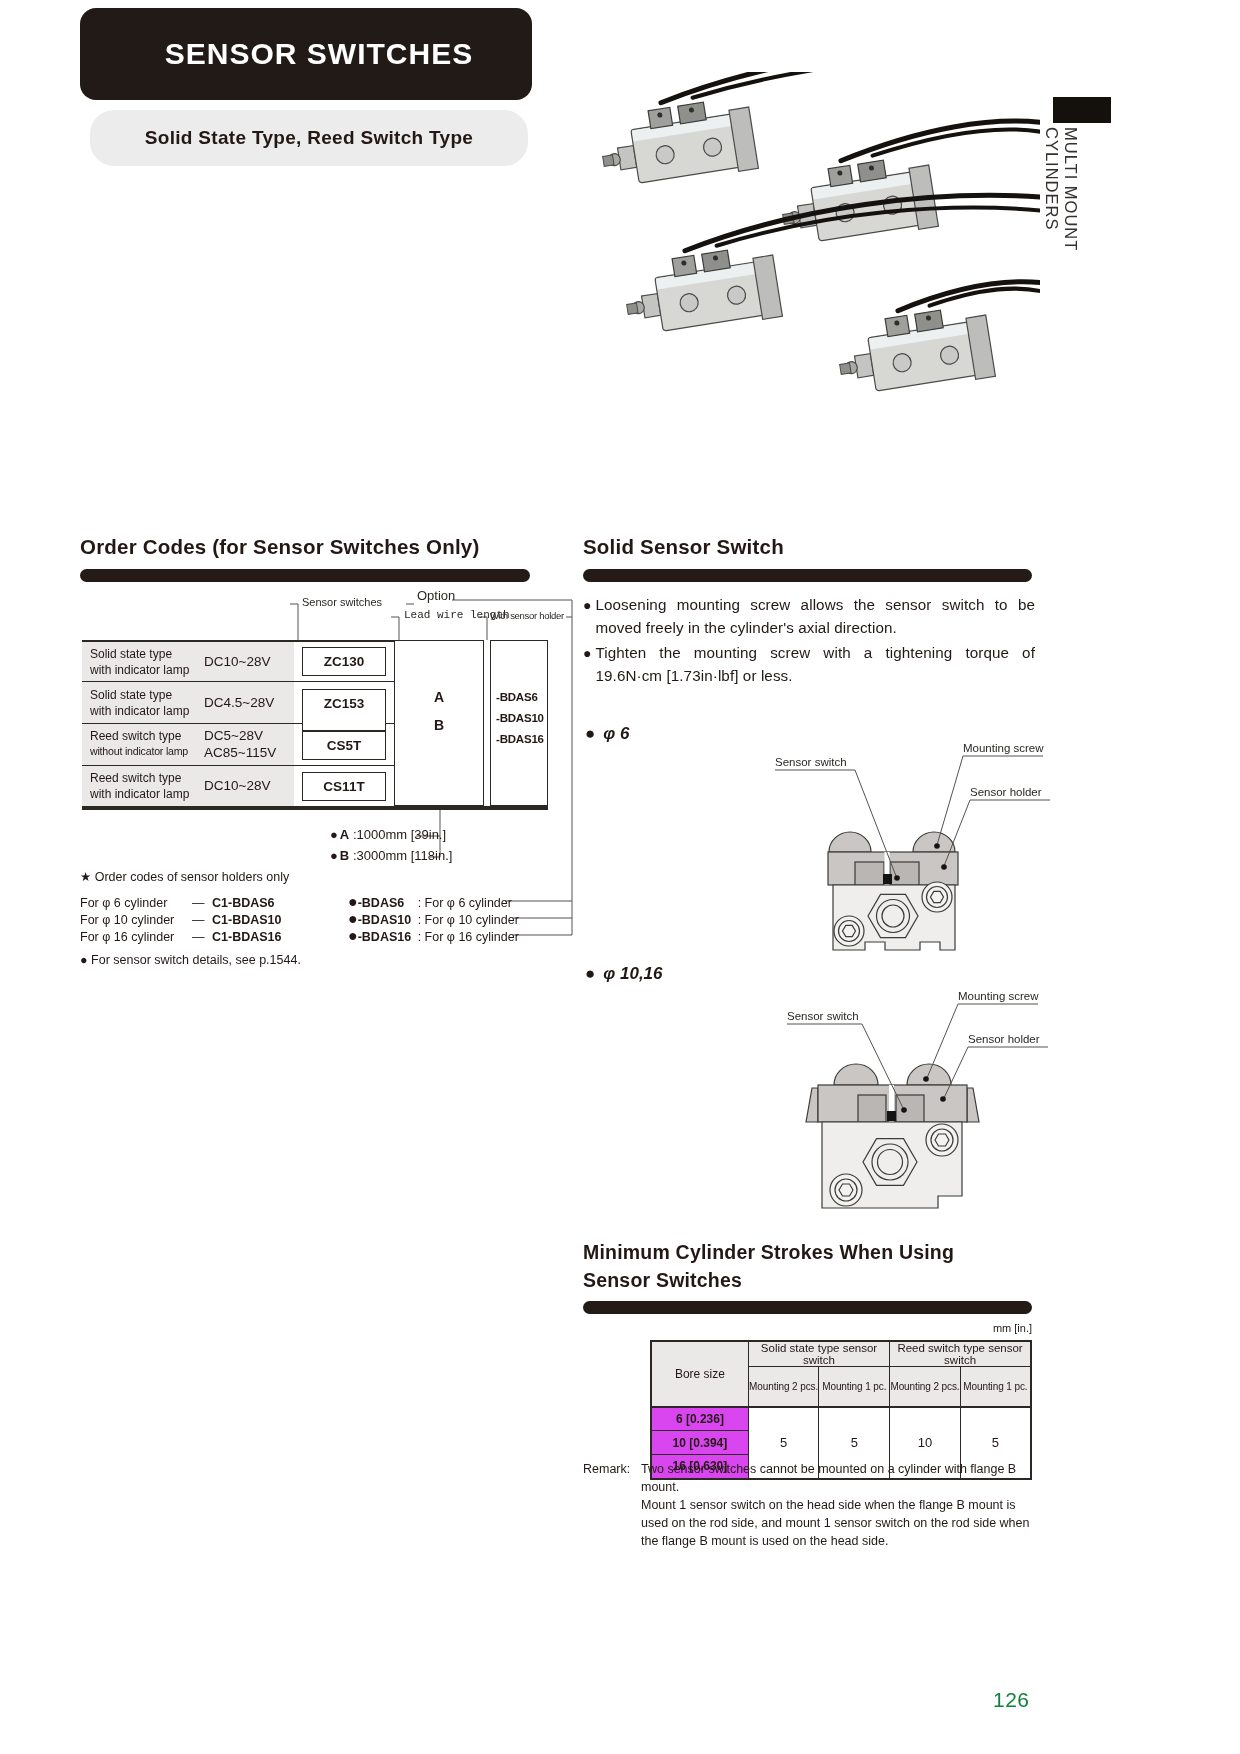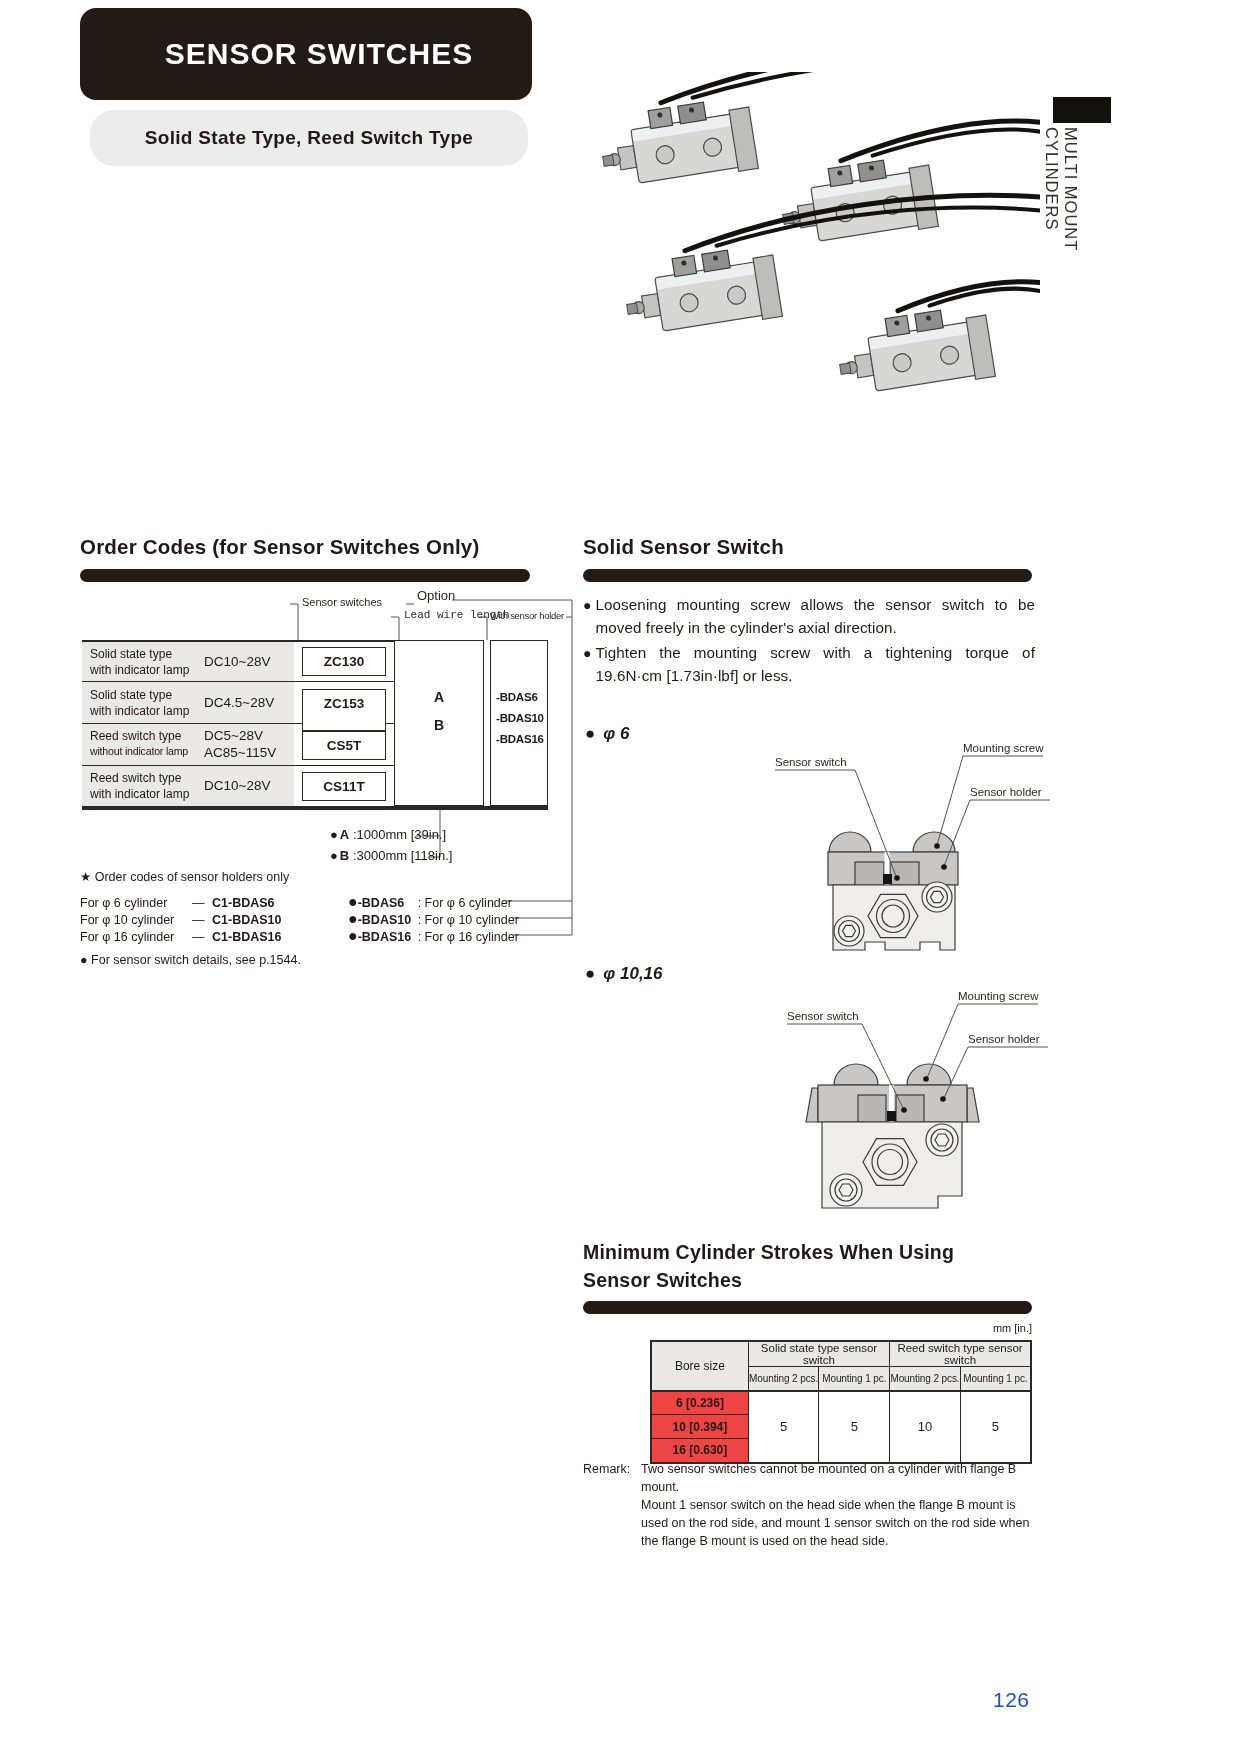--- a/index.html
+++ b/index.html
@@ -69,30 +69,30 @@
   svg text { font-family:"Liberation Sans", sans-serif; font-size:11.5px; fill:#2b2824; }
   .ln { stroke:#55524e; stroke-width:1; fill:none; }
 
   
   .ms-unit { font-size:11px; }
   table.ms { border-collapse:collapse; width:382px; }
   table.ms th, table.ms td { border:1px solid #2b2824; }
   table.ms { border:2px solid #2b2824; }
   table.ms th { background:#eae9e7; font-weight:normal; }
   .ms-group { font-size:11.5px; height:22px; }
-  .ms-sub { font-size:10px; letter-spacing:-0.1px; height:24px; }
+  .ms-sub { font-size:10px; letter-spacing:-0.1px; height:40px; }
   .ms-bore-h { font-size:12px; }
-  .ms-bore { font-weight:bold; font-size:12px; height:24px; text-align:center; background:#ef4444; }
+  .ms-bore { font-weight:bold; font-size:12px; height:24px; text-align:center; background:#d946ef; }
   .ms-val { text-align:center; font-size:13px; background:#fff; }
   .ms-headsep { border-bottom:2px solid #2b2824 !important; }
 
   .remark { display:grid; grid-template-columns:52px 1fr; column-gap:6px; font-size:12.5px; line-height:18px; }
   .remark p { margin-bottom:0; }
 
-  .pagenum { font-size:21px; color:#1d4ed8; letter-spacing:0.5px; }
+  .pagenum { font-size:21px; color:#15803d; letter-spacing:0.5px; }
 
   .cable { stroke:#15110e; stroke-width:5; fill:none; stroke-linecap:round; }
   .cable2 { stroke:#15110e; stroke-width:4; fill:none; stroke-linecap:round; }
 </style>
 </head>
 <body>
 
 <div class="page">
 
   <div class="abs title-box">

